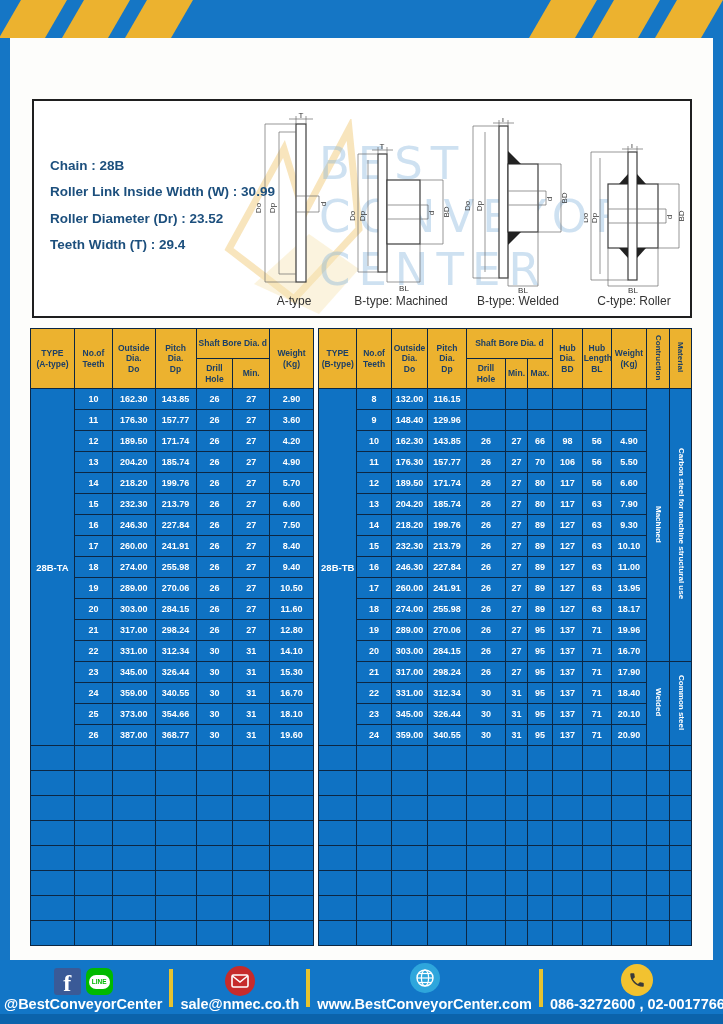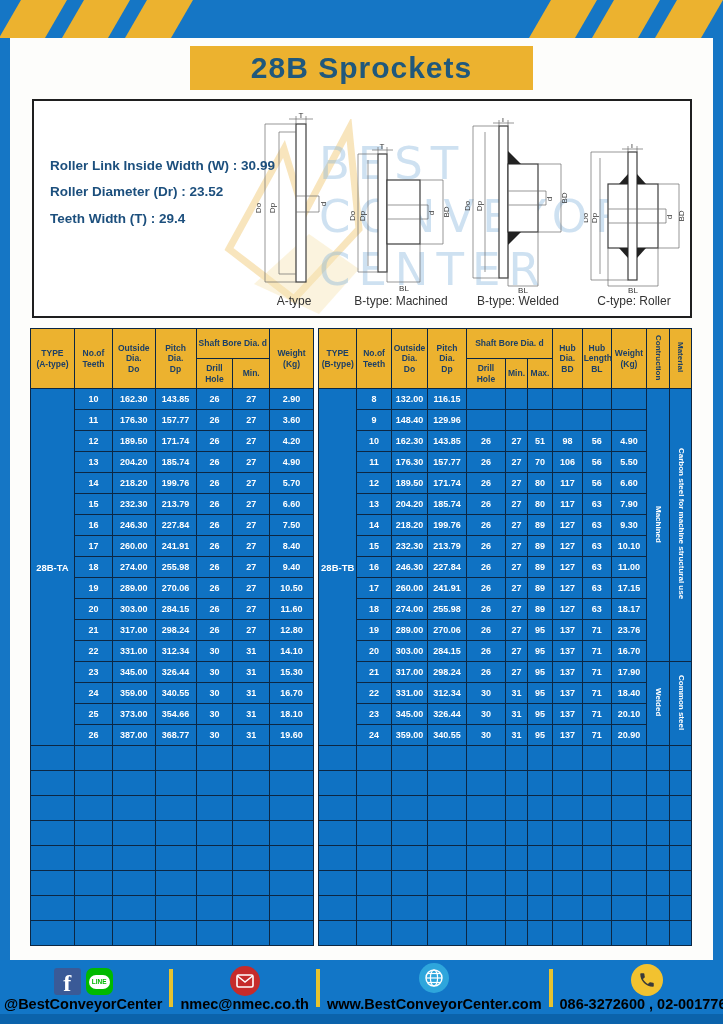--- a/index.html
+++ b/index.html
@@ -57,21 +57,21 @@
   .vhead { writing-mode:vertical-rl; margin:0 auto; line-height:1; font-size:8px; }
   td .vcell, th .vhead { display:inline-block; }
   .vcell { writing-mode:vertical-rl; font-size:8px; line-height:1.1; white-space:nowrap; }
 
   
   .footer { position:absolute; left:0; top:960px; width:723px; height:54px; background:#1276c7;
     display:flex; align-items:stretch; padding:3px 4px 2px 4px; }
   .footer-strip { position:absolute; left:0; top:1014px; width:723px; height:10px; background:#0b63ab; }
   .f-group { display:flex; flex-direction:column; align-items:center; justify-content:flex-end; }
   .f-icons { display:flex; gap:5px; align-items:center; margin-bottom:1px; }
-  .f-label { color:#000000; font-weight:bold; font-size:14.5px; white-space:nowrap; }
+  .f-label { color:#ffffff; font-weight:bold; font-size:14.5px; white-space:nowrap; }
   .f-sep { width:4px; background:#e7c32f; height:38px; align-self:center; margin:0 7px; flex:0 0 auto; }
   .g-social { flex:1.12; } .g-email { flex:0.92; } .g-web { flex:1.52;justify-content:space-between; } .g-phone { flex:1.2; }
 
   .icon-fb { width:27px; height:27px; background:#3a5a97; border-radius:3px; color:#fff;
     font-family:"Liberation Serif", serif; font-weight:bold; font-size:24px;
     display:flex; align-items:flex-end; justify-content:center; overflow:hidden; line-height:0.95; }
   .icon-line { width:27px; height:27px; background:#00b900; border-radius:7px;
     display:flex; align-items:center; justify-content:center; }
   .icon-line .bubble { width:21px; height:14px; background:#fff; border-radius:7px;
     color:#00b900; font-size:6.5px; font-weight:bold; display:flex; align-items:center; justify-content:center; }
@@ -93,33 +93,33 @@
     </div>
     <div class="stripes right">
       <div class="stripe"></div>
       <div class="stripe"></div>
       <div class="stripe"></div>
     </div>
   </div>
 
   <div class="sheet">
 
-    <div class="title-banner">28B Sprockets</div>
 
     <div class="diagram-panel">
 
       <svg class="watermark-bird" width="210" height="200" viewBox="0 0 210 200">
         <path d="M30 130 L85 30 L105 95 L150 10 L160 110 L95 180 Z" fill="none" stroke="rgba(236,186,80,0.75)" stroke-width="7"></path>
         <path d="M55 165 L110 115 L160 150 L120 195 Z" fill="rgba(240,205,110,0.45)"></path>
       </svg>
       <div class="watermark-letters">BEST
 CONVEYOR
 CENTER</div>
 
       <div class="specs">
+        <div class="spec-line">Chain  : 28B</div>
         <div class="spec-line">Roller Link Inside Width (W)  : 30.99</div>
         <div class="spec-line">Roller Diameter (Dr)  : 23.52</div>
         <div class="spec-line">Teeth Width (T)  : 29.4</div>
       </div>
 
       <div class="figures">
 
         <div class="figure">
           <svg class="fig-svg" width="86" height="182" viewBox="0 0 86 182">
             <rect class="shape" x="45" y="12" width="10" height="158"></rect>
@@ -563,21 +563,21 @@
               <td></td>
               <td></td>
               <td></td>
             </tr>
             <tr>
               <td>10</td>
               <td>162.30</td>
               <td>143.85</td>
               <td>26</td>
               <td>27</td>
-              <td>51</td>
+              <td>66</td>
               <td>98</td>
               <td>56</td>
               <td>4.90</td>
             </tr>
             <tr>
               <td>11</td>
               <td>176.30</td>
               <td>157.77</td>
               <td>26</td>
               <td>27</td>
@@ -643,21 +643,21 @@
             </tr>
             <tr>
               <td>17</td>
               <td>260.00</td>
               <td>241.91</td>
               <td>26</td>
               <td>27</td>
               <td>89</td>
               <td>127</td>
               <td>63</td>
-              <td>17.15</td>
+              <td>13.95</td>
             </tr>
             <tr>
               <td>18</td>
               <td>274.00</td>
               <td>255.98</td>
               <td>26</td>
               <td>27</td>
               <td>89</td>
               <td>127</td>
               <td>63</td>
@@ -665,21 +665,21 @@
             </tr>
             <tr>
               <td>19</td>
               <td>289.00</td>
               <td>270.06</td>
               <td>26</td>
               <td>27</td>
               <td>95</td>
               <td>137</td>
               <td>71</td>
-              <td>23.76</td>
+              <td>19.96</td>
             </tr>
             <tr>
               <td>20</td>
               <td>303.00</td>
               <td>284.15</td>
               <td>26</td>
               <td>27</td>
               <td>95</td>
               <td>137</td>
               <td>71</td>
@@ -859,21 +859,21 @@
       <div class="f-label">@BestConveyorCenter</div>
     </div>
     <div class="f-sep"></div>
     <div class="f-group g-email">
       <div class="icon-round icon-mail">
         <svg width="18" height="14" viewBox="0 0 18 14">
             <rect x="1" y="1" width="16" height="12" rx="1.5" fill="none" stroke="#fff" stroke-width="1.6"></rect>
             <polyline points="1.5,2 9,8 16.5,2" fill="none" stroke="#fff" stroke-width="1.6"></polyline>
           </svg>
       </div>
-      <div class="f-label">nmec@nmec.co.th</div>
+      <div class="f-label">sale@nmec.co.th</div>
     </div>
     <div class="f-sep"></div>
     <div class="f-group g-web">
       <div class="icon-round icon-globe">
         <svg width="20" height="20" viewBox="0 0 20 20">
             <circle cx="10" cy="10" r="8" fill="none" stroke="#fff" stroke-width="1.4"></circle>
             <ellipse cx="10" cy="10" rx="3.6" ry="8" fill="none" stroke="#fff" stroke-width="1.2"></ellipse>
             <line x1="2" y1="10" x2="18" y2="10" stroke="#fff" stroke-width="1.2"></line>
             <line x1="3" y1="5.5" x2="17" y2="5.5" stroke="#fff" stroke-width="1.2"></line>
             <line x1="3" y1="14.5" x2="17" y2="14.5" stroke="#fff" stroke-width="1.2"></line>

